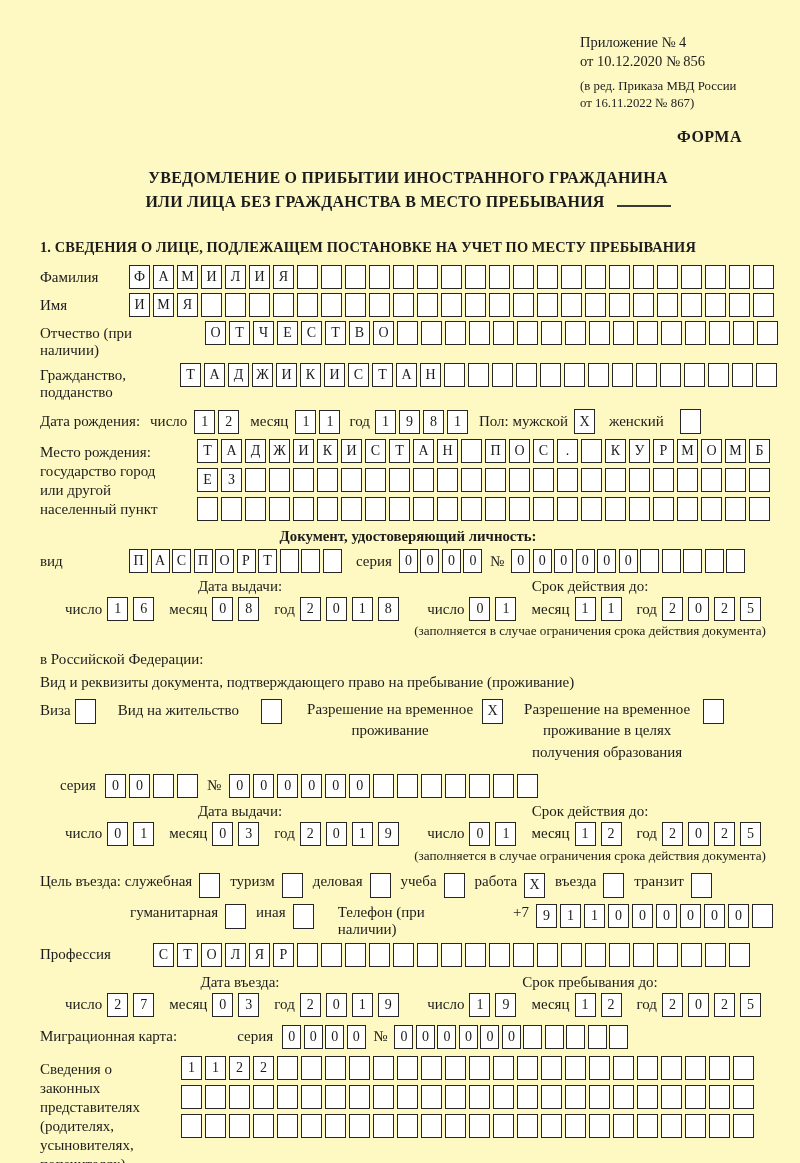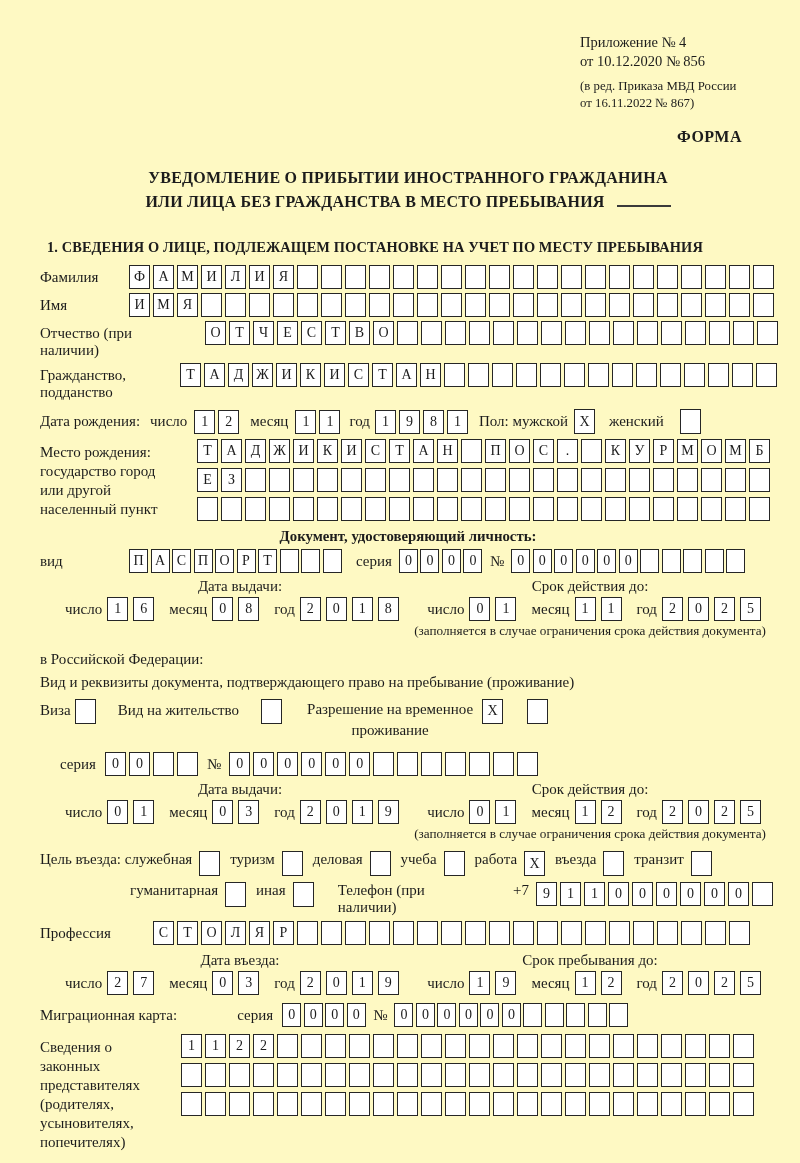--- a/index.html
+++ b/index.html
@@ -7,21 +7,21 @@
   .page{position:relative;width:800px;height:1163px;box-sizing:border-box;
         padding:33px 24px 0 40px;overflow:hidden;background:#fef9c3;}
 
   
   .hdr{margin-left:540px;font-size:14.5px;line-height:1.32;}
   .hdr .sub{font-size:12.8px;line-height:1.3;margin-top:3px;}
   .forma{font-weight:bold;font-size:16px;text-align:right;padding-right:34px;margin-top:16px;letter-spacing:.5px;}
 
   .title{text-align:center;font-weight:bold;font-size:16px;line-height:1.55;margin-top:20px;letter-spacing:.2px;}
   .blank-line{display:inline-block;width:54px;border-bottom:2px solid #3a3a3a;margin-left:12px;height:13px;}
-  .sec-heading{font-weight:bold;font-size:14.4px;margin-top:24px;letter-spacing:.1px;margin-left:7px;}
+  .sec-heading{font-weight:bold;font-size:14.4px;margin-top:24px;letter-spacing:.1px;}
 
   
   .frow{display:flex;align-items:flex-start;margin-top:4px;font-size:15px;}
   .frow.base{align-items:center;}
   .flabel{flex:none;line-height:17px;padding-top:4px;}
   .w89{width:89px;} .w165{width:165px;} .w140{width:140px;} .w157{width:157px;} .w113{width:113px;} .w141{width:141px;}
   .cellrow{display:flex;flex:none;}
   .cell{flex:none;width:21px;height:24px;margin-right:3px;border:1.6px solid #262626;box-sizing:border-box;
         display:flex;align-items:center;justify-content:center;font-size:14px;background:#fff;}
   .cellrow.sm .cell{width:19px;margin-right:2.5px;}
@@ -407,20 +407,21 @@
     </div>
     <div class="pitem" style="margin-left:22px">
       <span style="padding-top:3px">Вид на жительство</span>
       <span class="box" style="margin-left:22px"></span>
     </div>
     <div class="pitem" style="margin-left:24px">
       <div class="plabel" style="width:168px">Разрешение на временное проживание</div>
       <span class="box">X</span>
     </div>
     <div class="pitem" style="margin-left:16px">
+      <div class="plabel" style="width:176px">Разрешение на временное проживание в целях получения образования</div>
       <span class="box"></span>
     </div>
   </div>
 
   <div class="frow base" style="margin-top:10px">
     <span style="margin-left:20px;margin-right:9px">серия</span>
     <div class="cellrow">
         <span class="cell">0</span>
         <span class="cell">0</span>
         <span class="cell"></span>

